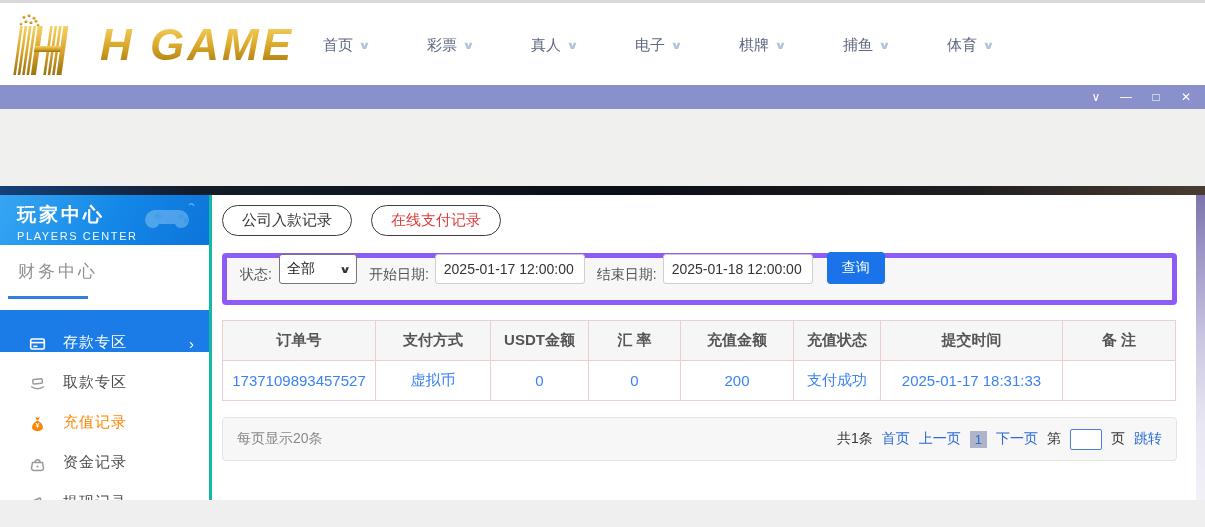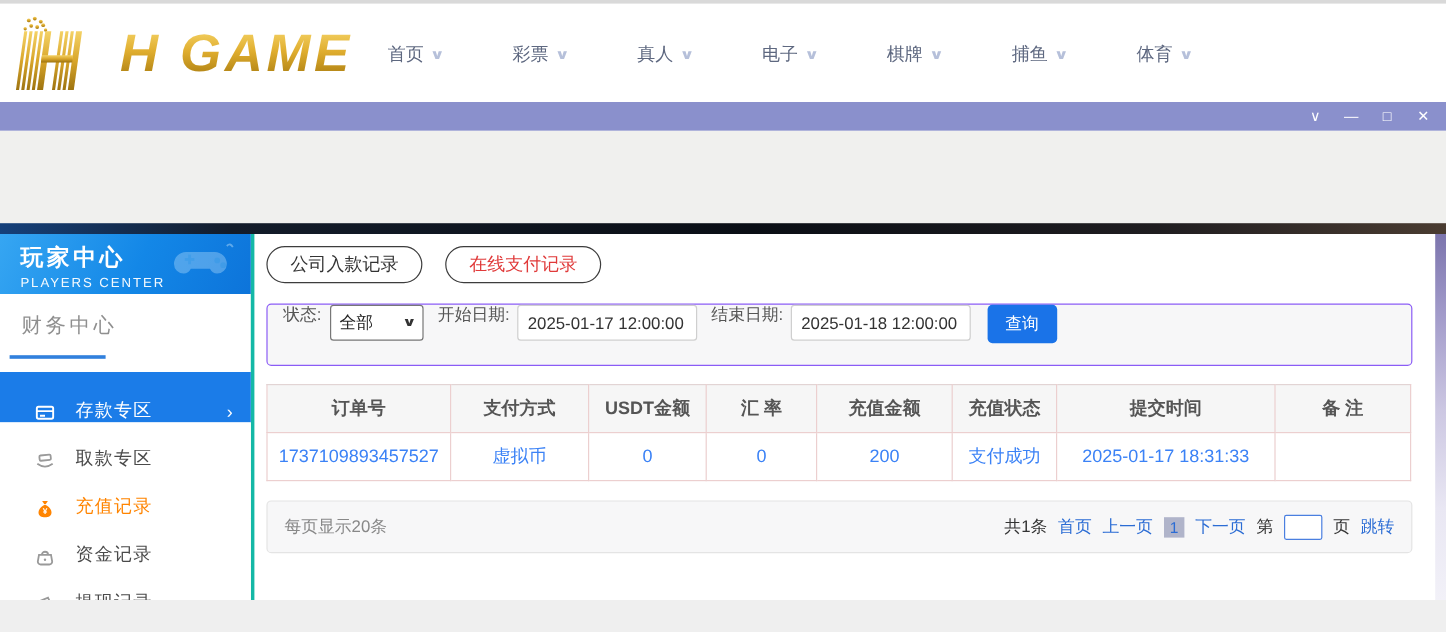--- a/index.html
+++ b/index.html
@@ -43,21 +43,21 @@
   .sb-item.orange { color:#ff8400; }
   .sb-item.orange .icn { color:#ff8400; }
   .sb-arrow { position:absolute; right:15px; font-size:15px; color:#fff; }
 
   
   .content { position:absolute; left:222px; top:195px; width:955px; height:305px; background:#fff; }
   .tabs { display:flex; gap:19px; margin-top:10px; }
   .tab { height:31px; padding:0 19px; border:1px solid #3d3d3d; border-radius:16px; background:#fff; font-size:15px; color:#333; display:flex; align-items:center; cursor:pointer; }
   .tab.active { color:#e03a3a; }
 
-  .filter-panel { margin-top:17px; height:52px; background:#f7f7f8; border:1px solid #8b5cf6; border-radius:4px; display:flex; align-items:flex-start; padding:0 13px; }
+  .filter-panel { margin-top:17px; height:52px; background:#f7f7f8; border:5px solid #8b5cf6; border-radius:4px; display:flex; align-items:flex-end; padding:16px 13px; }
   .f-label { font-size:14px; color:#555; }
   .status-select { width:78px; height:30px; margin-left:7px; border:1px solid #777; border-radius:3px; background:#fff; display:flex; align-items:center; justify-content:space-between; padding:0 7px; font-size:14px; color:#222; cursor:pointer; }
   .sel-chev { font-size:10px; font-weight:bold; color:#333; transform:scaleX(1.5); }
   .date-input { width:150px; height:30px; margin-left:6px; border:1px solid #cfcfcf; border-radius:3px; font-size:14px; color:#333; padding:0 8px; font-family:inherit; }
   .gap12 { margin-left:12px; }
   .search-btn { width:58px; height:32px; margin-left:14px; background:#1a73e8; color:#fff; border:none; border-radius:4px; font-size:14px; cursor:pointer; font-family:inherit; }
 
   table.records { margin-top:15px; border-collapse:collapse; width:953px; font-size:15px; table-layout:fixed; }
   .records th { height:40px; background:#f6f6f6; color:#555; font-weight:bold; border:1px solid #eccfcf; border-top-color:#e2d4d4; }
   .records td { height:40px; text-align:center; color:#3b82f6; border:1px solid #eccfcf; background:#fff; overflow:hidden; white-space:nowrap; }

